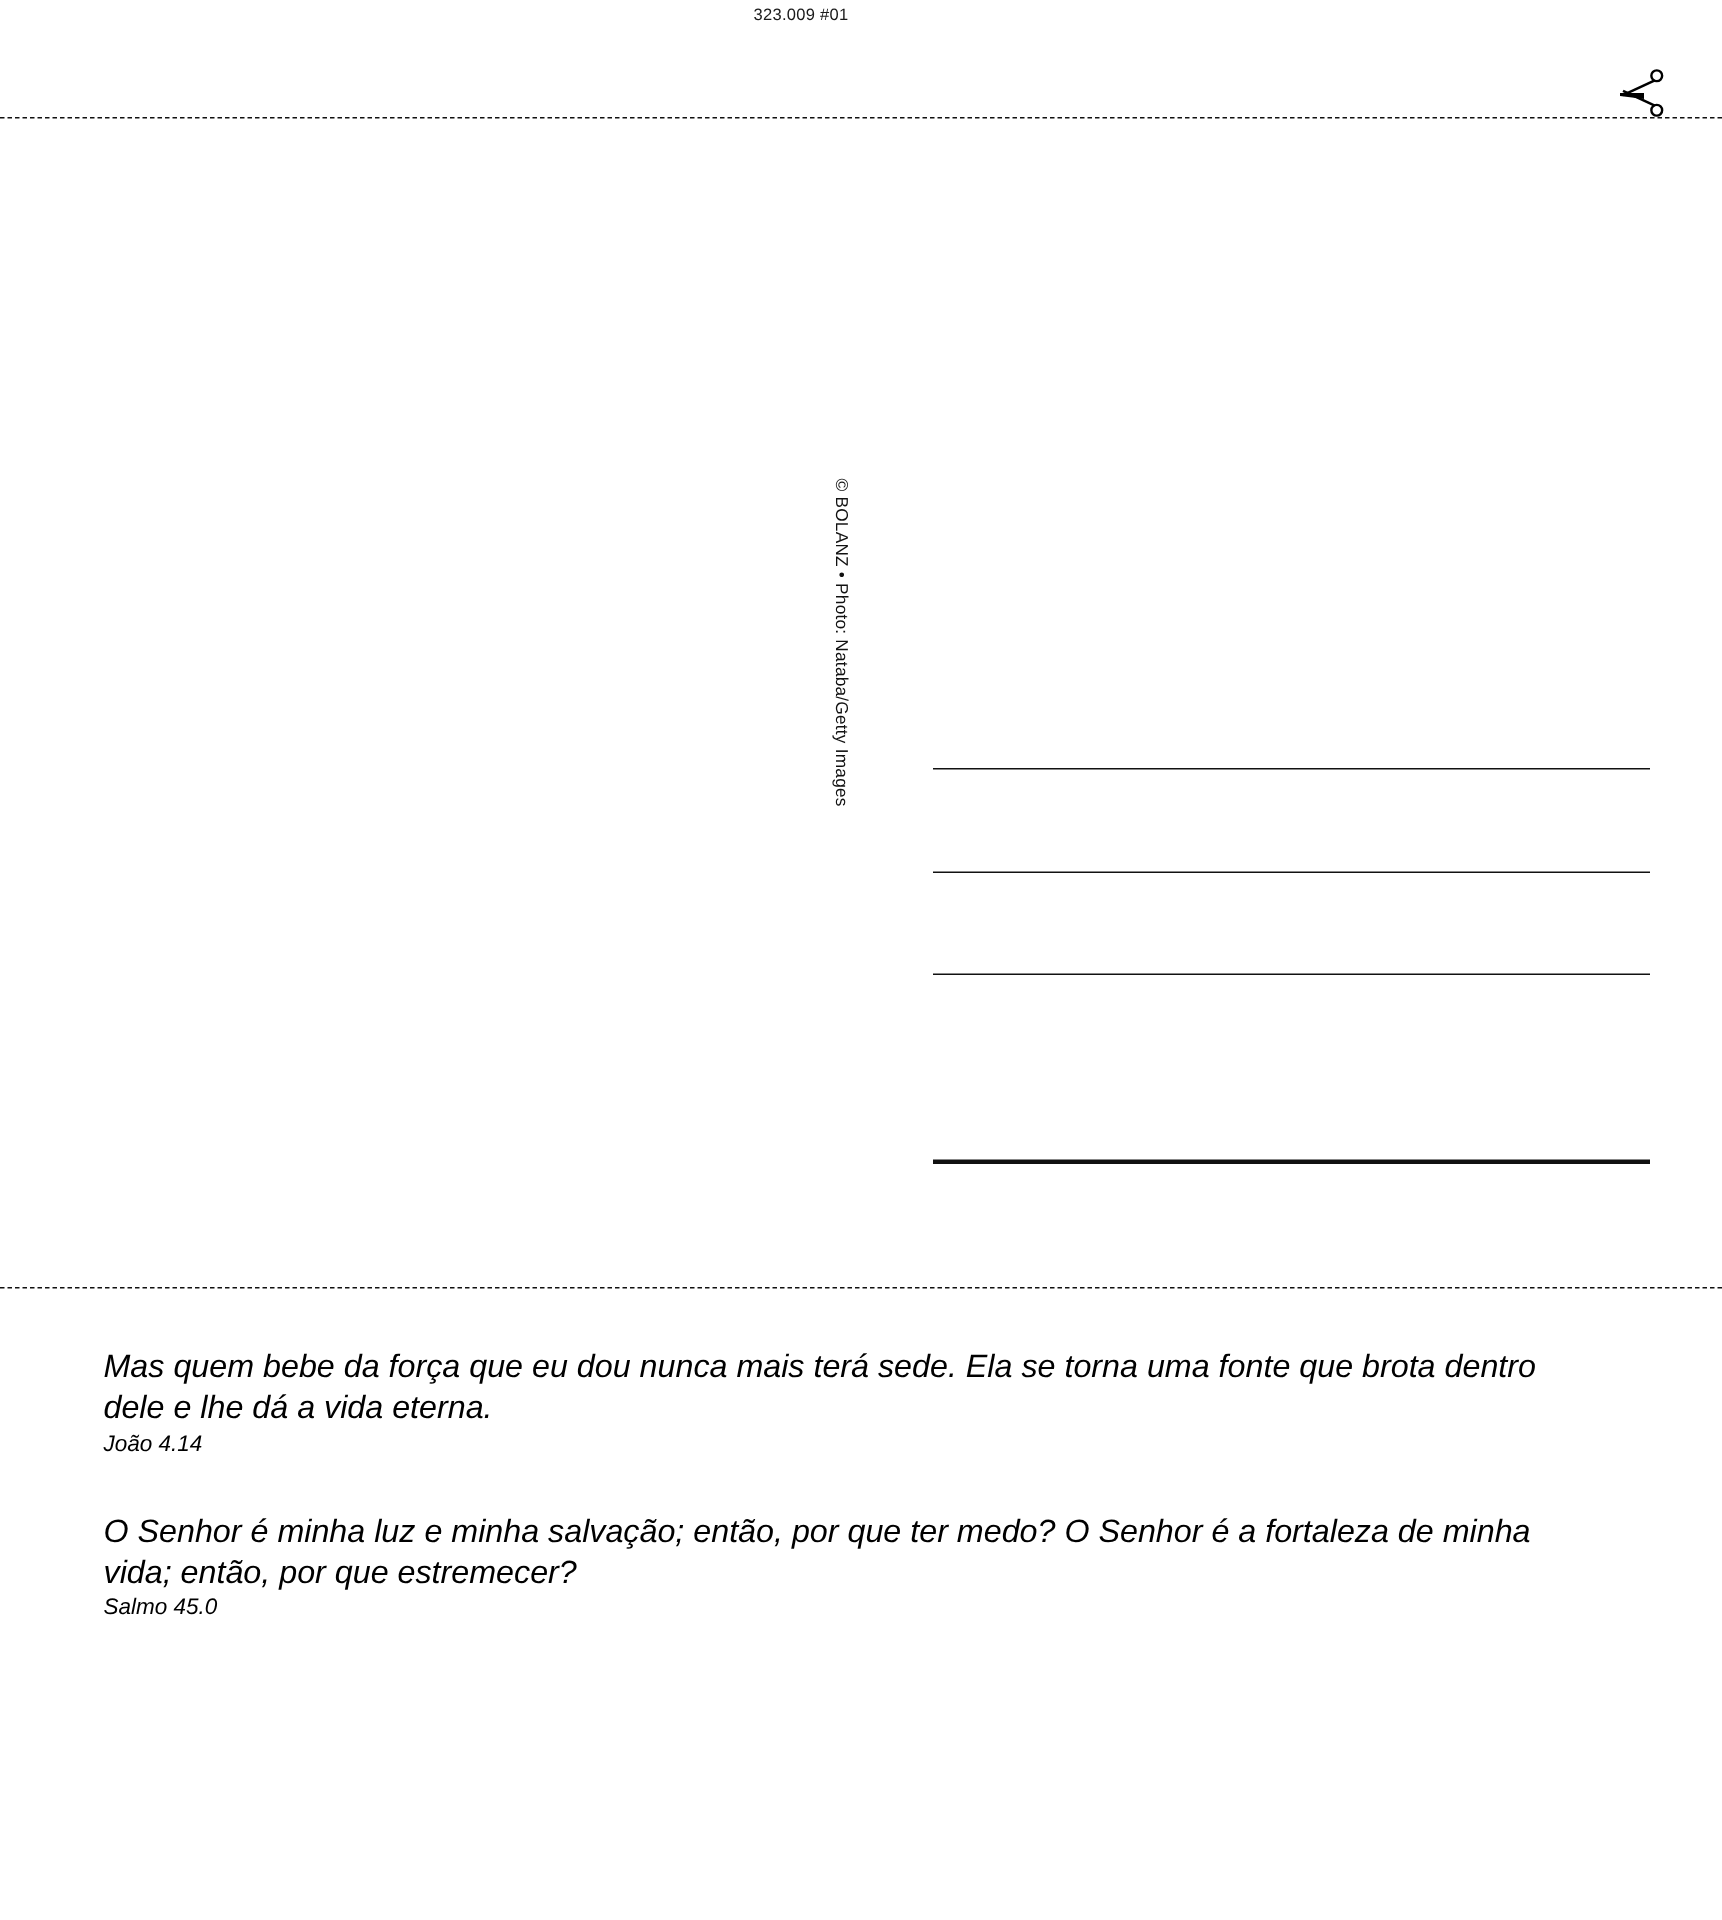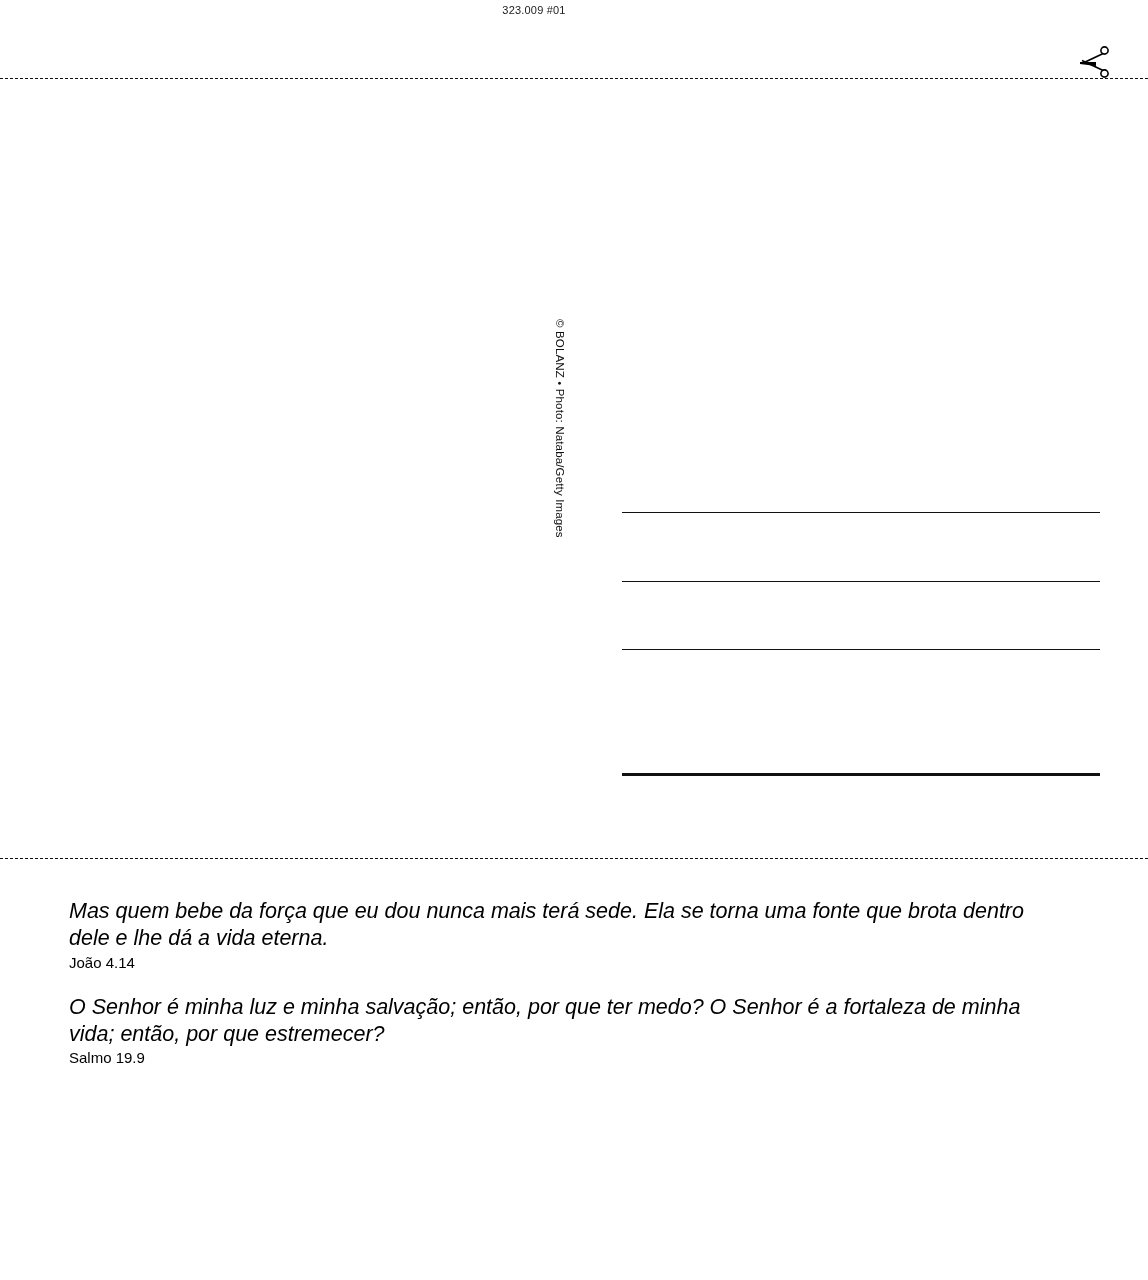--- a/index.html
+++ b/index.html
@@ -106,24 +106,25 @@
   }
   .verse-text {
     font-size: 21.5px;
     font-style: italic;
     line-height: 1.27;
     margin: 0;
     max-width: 990px;
   }
   .verse-ref {
     font-size: 15px;
+    font-style: italic;
     margin: 1px 0 0 0;
     line-height: 1.2;
   }
-  .verse.second { margin-top: 22px; }
+  .verse.second { margin-top: 36px; }
 </style>
 </head>
 <body>
 
 <div class="ref-code">323.009 #01</div>
 
 <div class="scissors">
   <svg width="40" height="38" viewBox="0 0 40 38" xmlns="http://www.w3.org/2000/svg">
     <circle cx="28.5" cy="6.5" r="3.6" fill="none" stroke="#000" stroke-width="1.6"></circle>
     <circle cx="28.5" cy="29.5" r="3.6" fill="none" stroke="#000" stroke-width="1.6"></circle>
@@ -147,15 +148,15 @@
 
 <div class="text-block">
 
   <div class="verse">
     <p class="verse-text">Mas quem bebe da força que eu dou nunca mais terá sede. Ela se torna uma fonte que brota dentro dele e lhe dá a vida eterna.</p>
     <p class="verse-ref">João 4.14</p>
   </div>
 
   <div class="verse second">
     <p class="verse-text">O Senhor é minha luz e minha salvação; então, por que ter medo? O Senhor é a fortaleza de minha vida; então, por que estremecer?</p>
-    <p class="verse-ref">Salmo 19.9</p>
+    <p class="verse-ref">Salmo 45.0</p>
   </div>
 </div>
 
 </body></html>

